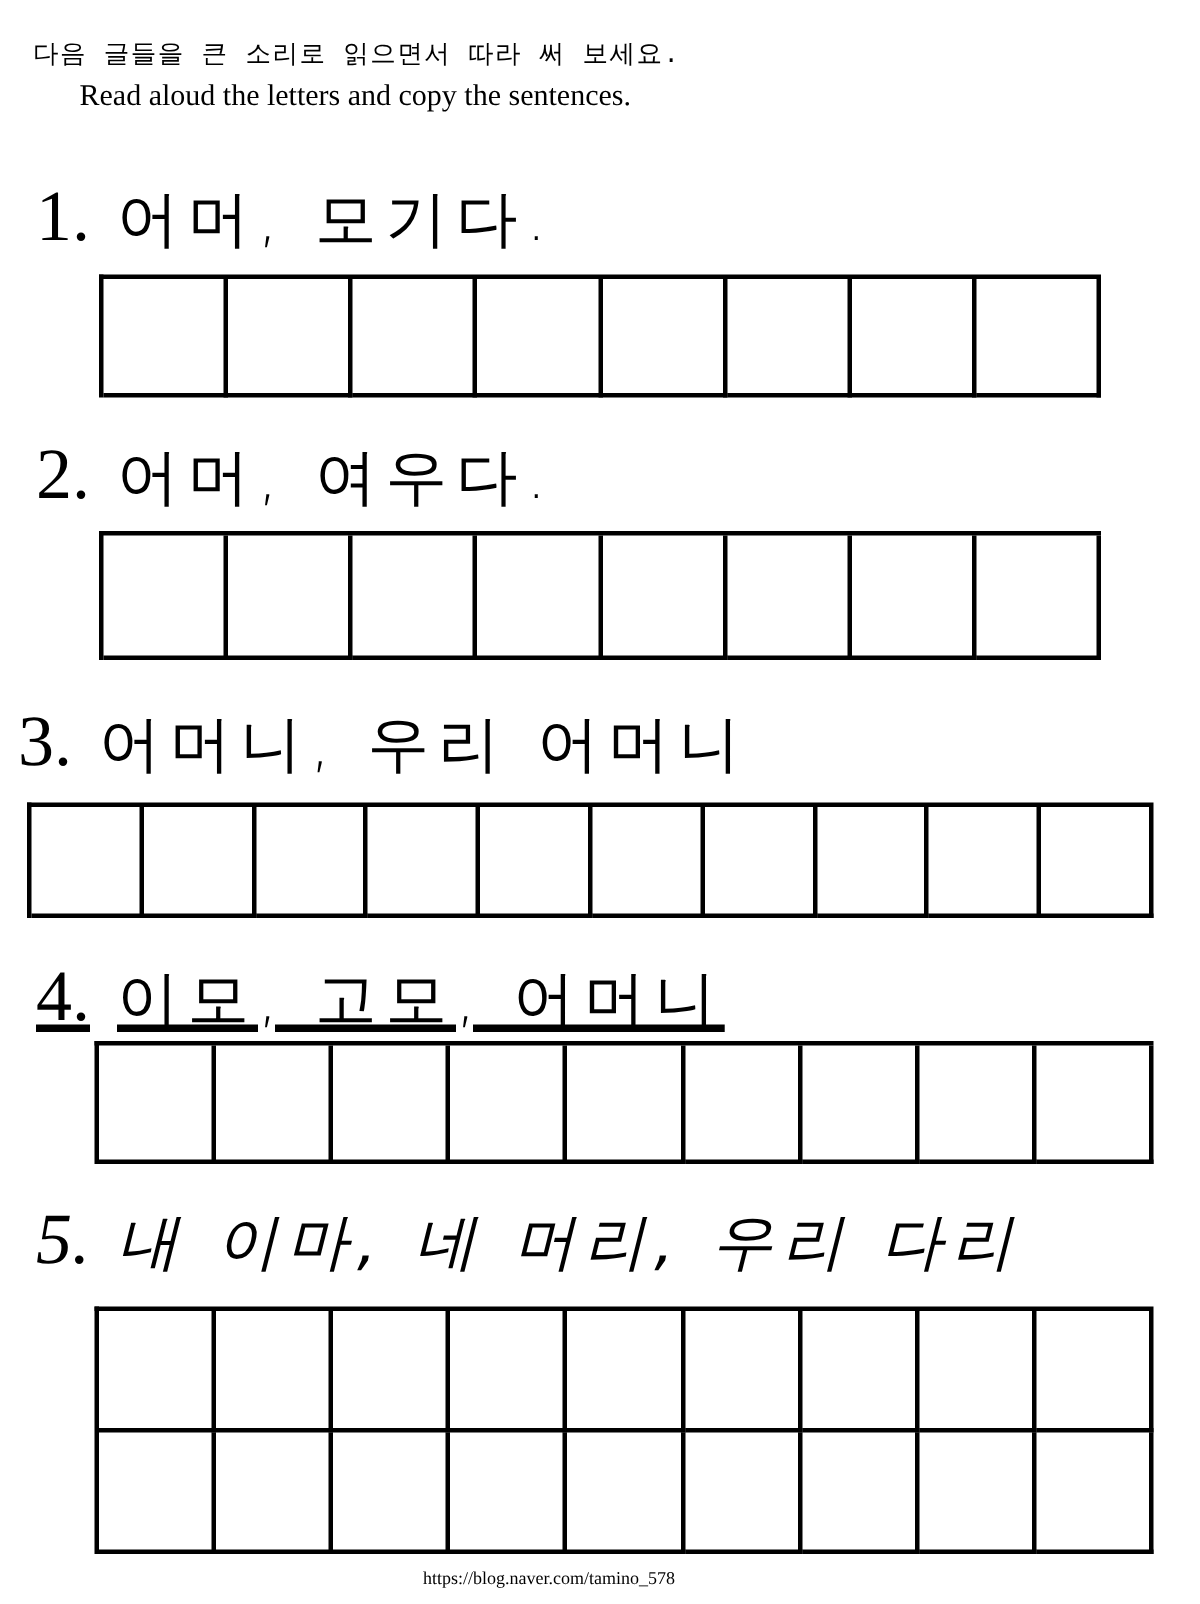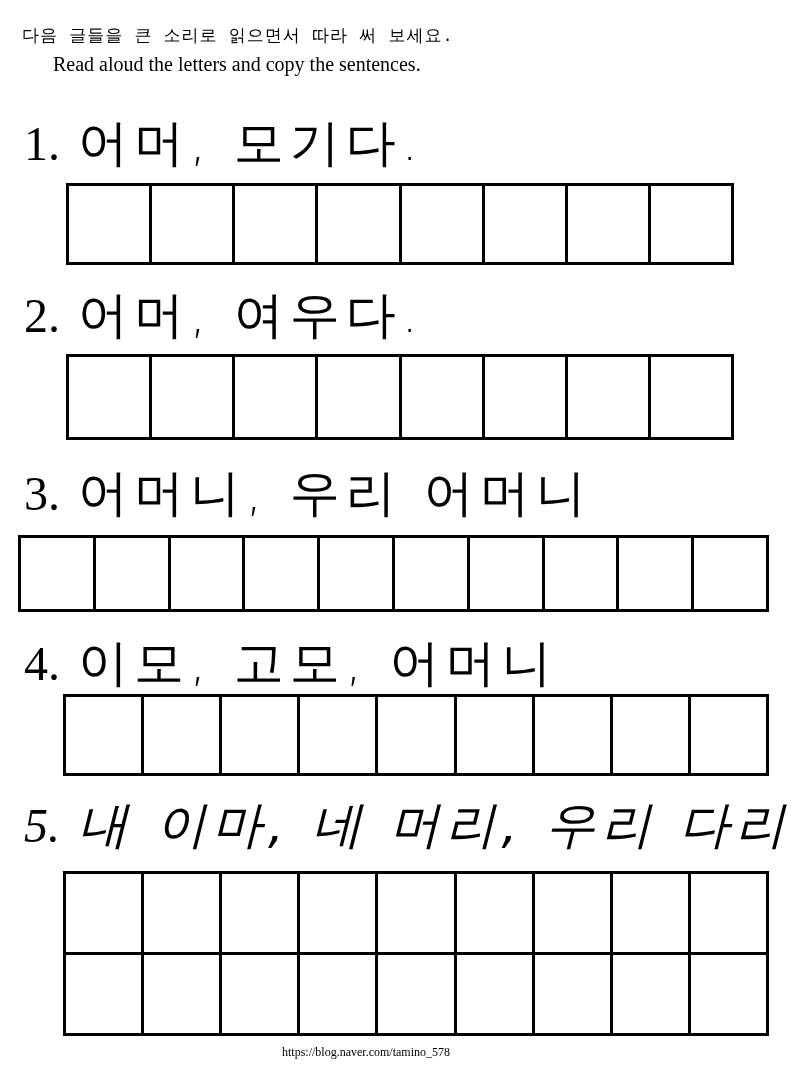--- a/index.html
+++ b/index.html
@@ -1,21 +1,21 @@
 <!DOCTYPE html>
 <html><head>
 <meta charset="utf-8">
 <style>
   html, body { margin: 0; padding: 0; background: #ffffff; }
   body { width: 800px; height: 1069px; position: relative; overflow: hidden; color: #000; }
   .instr-ko { position: absolute; left: 22px; top: 24px; font-family: Liberation Mono, monospace; font-size: 17px; letter-spacing: 1px; }
   .instr-en { position: absolute; left: 21px; top: 53px; font-family: "Liberation Serif", serif; font-size: 20px; margin-left: 32px; }
   .title { position: absolute; font-family: "Liberation Serif", "DejaVu Serif", serif; font-size: 50px; line-height: 1; white-space: nowrap; }
   .title .num { font-family: "Liberation Serif", serif; font-size: 48px; margin-right: 18px; }
-  .title .txt { font-family: "DejaVu Sans", sans-serif; font-weight: 200; font-size: 50px; letter-spacing: 6px; margin-top: 34px; }
+  .title .txt { font-family: "DejaVu Sans", sans-serif; font-weight: 200; font-size: 41px; letter-spacing: 6px; margin-top: 34px; }
   .grid { position: absolute; display: grid; border-top: 3px solid #000; border-left: 3px solid #000; box-sizing: border-box; }
   .cell { border-right: 3px solid #000; border-bottom: 3px solid #000; box-sizing: border-box; }
   .footer { position: absolute; left: 0; width: 732px; top: 1045px; text-align: center; font-family: "Liberation Serif", serif; font-size: 12px; }
 </style>
 </head>
 <body>
 
 <div class="instr-ko">다음 글들을 큰 소리로 읽으면서 따라 써 보세요.</div>
 <div class="instr-en">Read aloud the letters and copy the sentences.</div>
 
@@ -40,37 +40,37 @@
     <div class="cell"></div>
     <div class="cell"></div>
     <div class="cell"></div>
     <div class="cell"></div>
     <div class="cell"></div>
     <div class="cell"></div>
     <div class="cell"></div>
     <div class="cell"></div>
   </div>
 
-<div class="title" style="left:24px; top:468px;">
+<div class="title" style="left:12px; top:468px;">
   <span class="num">3.</span><span class="txt">어머니, 우리 어머니</span>
 </div>
 <div class="grid" style="left: 18px; top: 535px; width: 751px; height: 77px; grid-template-columns: repeat(10, 1fr); grid-template-rows: repeat(1, 1fr);">
     <div class="cell"></div>
     <div class="cell"></div>
     <div class="cell"></div>
     <div class="cell"></div>
     <div class="cell"></div>
     <div class="cell"></div>
     <div class="cell"></div>
     <div class="cell"></div>
     <div class="cell"></div>
     <div class="cell"></div>
   </div>
 
-<div class="title" style="left:24px; top:638px;">
+<div class="title" style="left:24px; top:638px;text-decoration:underline;">
   <span class="num">4.</span><span class="txt">이모, 고모, 어머니</span>
 </div>
 <div class="grid" style="left: 63px; top: 694px; width: 706px; height: 82px; grid-template-columns: repeat(9, 1fr); grid-template-rows: repeat(1, 1fr);">
     <div class="cell"></div>
     <div class="cell"></div>
     <div class="cell"></div>
     <div class="cell"></div>
     <div class="cell"></div>
     <div class="cell"></div>
     <div class="cell"></div>

